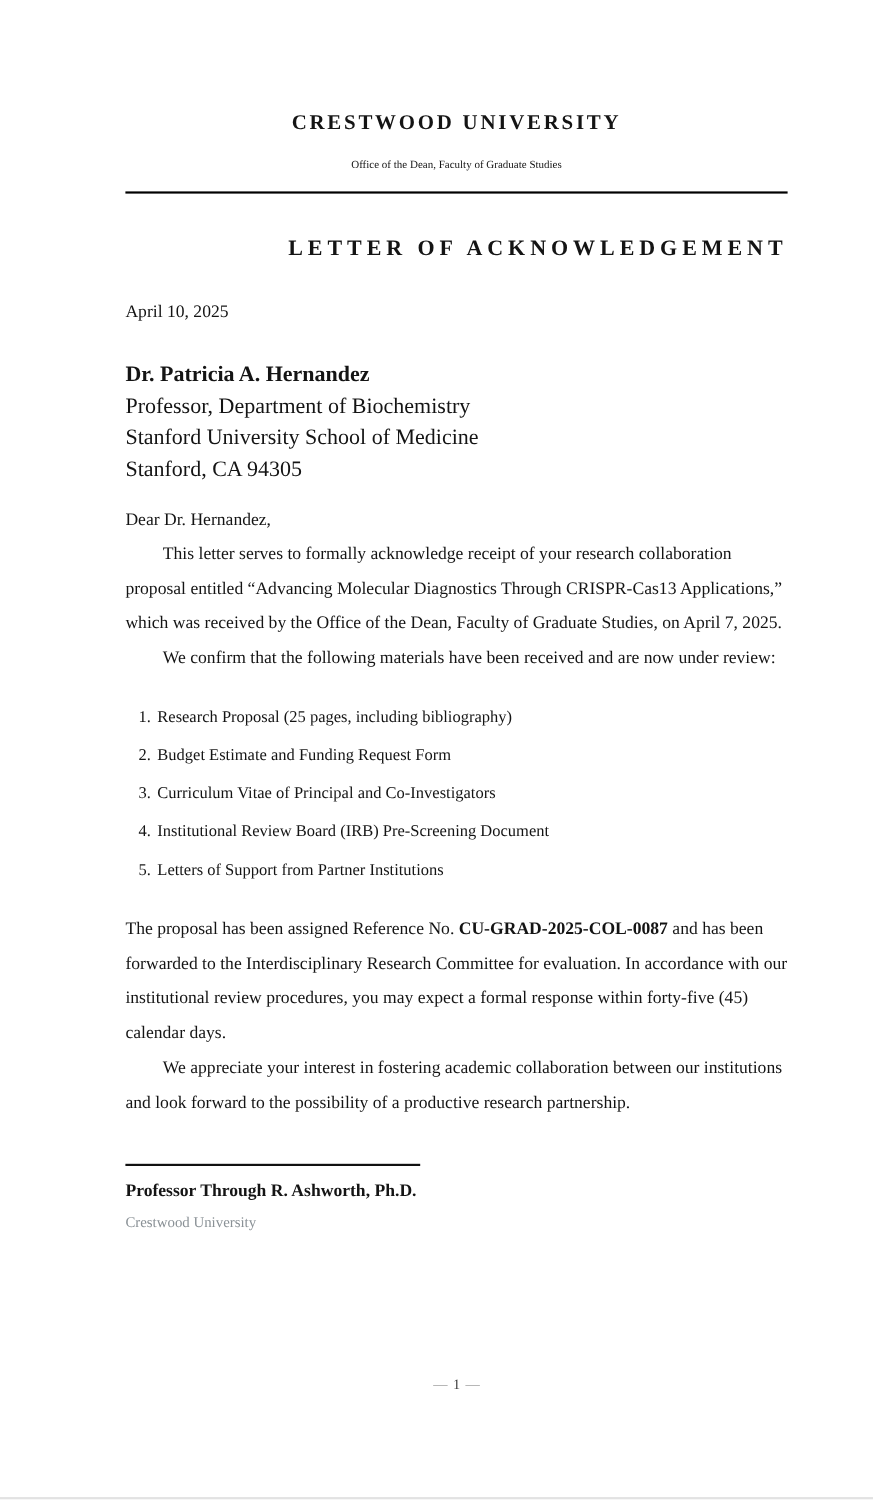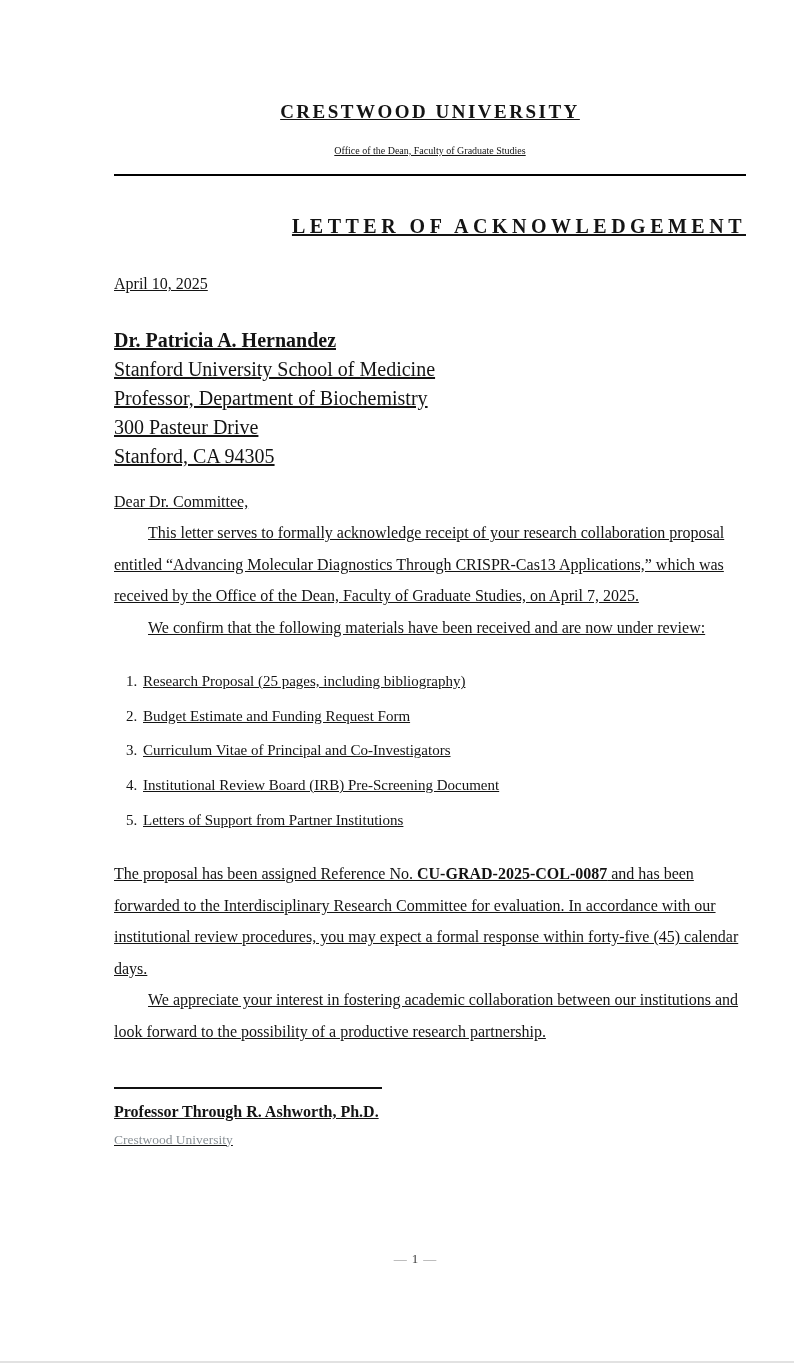--- a/index.html
+++ b/index.html
@@ -10,21 +10,21 @@
     --footer-num:#3c3c3c;
     --page-gap:#e2e2e2;
   }
   *{box-sizing:border-box;}
   html,body{margin:0;padding:0;background:#ffffff;}
   .page{
     width:794px;height:1366px;position:relative;background:#ffffff;
     font-family:"Liberation Serif","DejaVu Serif",serif;color:var(--text);
     overflow:hidden;
   }
-  .content{padding:0 48px 0 114px;text-decoration:underline;}
+  .content{padding:0 78px 0 114px;}
 
   
   .u-name{text-align:center;font-weight:bold;font-size:19px;letter-spacing:2.5px;padding-top:101px;margin:0;line-height:1.15;}
   .office{text-align:center;font-size:10px;margin:22px 0 0 0;line-height:1.15;}
   .addr{text-align:center;font-size:14.5px;color:var(--muted);margin:13px 0 0 0;line-height:1.15;}
   .rule{border:none;border-top:2.5px solid var(--rule);margin:18px 0 0 0;}
 
   
   .title{text-align:right;font-weight:bold;font-size:20px;letter-spacing:4.5px;margin:39px 0 0 0;line-height:1.15;}
   .date{font-size:16px;margin:37px 0 0 0;line-height:1.15;}
@@ -60,28 +60,27 @@
 
     <div class="u-name">CRESTWOOD UNIVERSITY</div>
     <div class="office">Office of the Dean, Faculty of Graduate Studies</div>
     <hr class="rule">
 
     <div class="title">LETTER OF ACKNOWLEDGEMENT</div>
     <div class="date">April 10, 2025</div>
 
     <div class="recipient">
       <div class="name">Dr. Patricia A. Hernandez</div>
+      <div>Professor, Department of Biochemistry</div>
       <div>Stanford University School of Medicine</div>
-      <div>Professor, Department of Biochemistry</div>
-      <div>300 Pasteur Drive</div>
       <div>Stanford, CA 94305</div>
     </div>
 
     <div class="body">
-      <p>Dear Dr. Committee,</p>
+      <p>Dear Dr. Hernandez,</p>
       <p class="indent">This letter serves to formally acknowledge receipt of your research collaboration proposal entitled “Advancing Molecular Diagnostics Through CRISPR-Cas13 Applications,” which was received by the Office of the Dean, Faculty of Graduate Studies, on April 7, 2025.</p>
       <p class="indent">We confirm that the following materials have been received and are now under review:</p>
 
       <ol class="materials">
         <li>Research Proposal (25 pages, including bibliography)</li>
         <li>Budget Estimate and Funding Request Form</li>
         <li>Curriculum Vitae of Principal and Co-Investigators</li>
         <li>Institutional Review Board (IRB) Pre-Screening Document</li>
         <li>Letters of Support from Partner Institutions</li>
       </ol>

